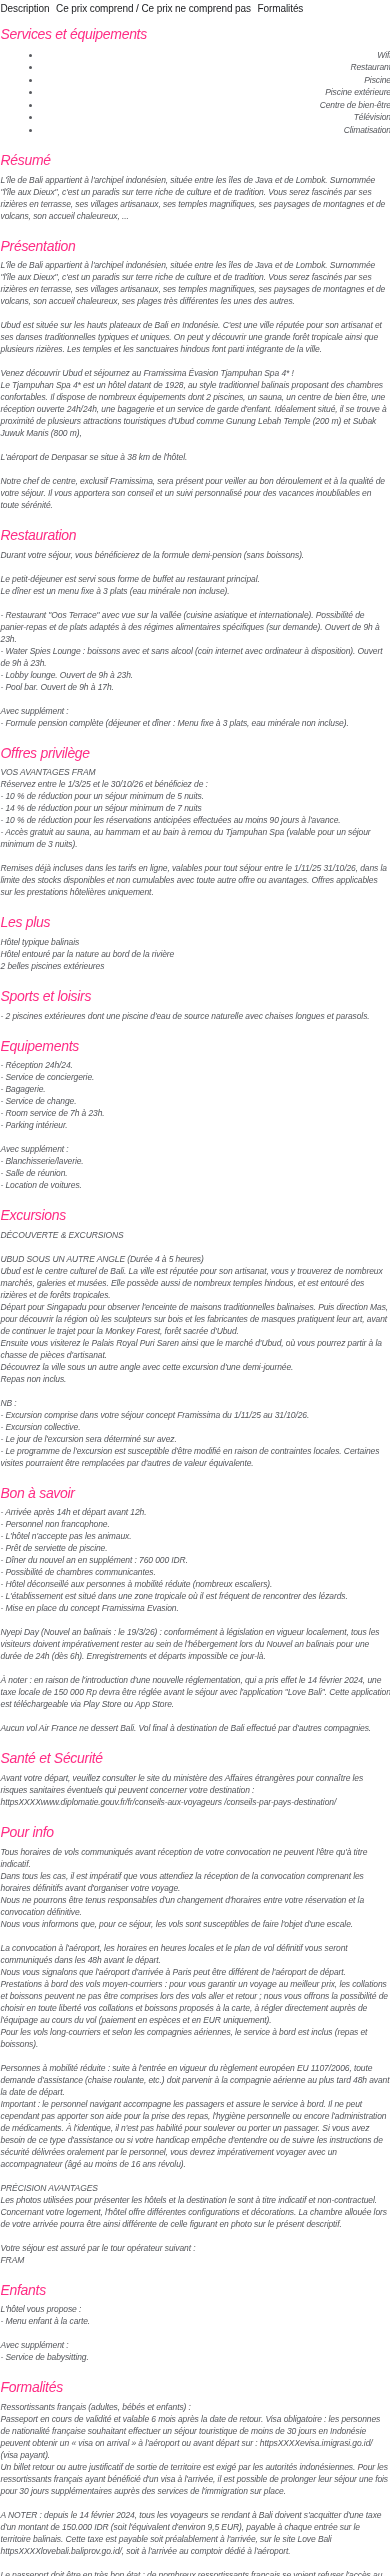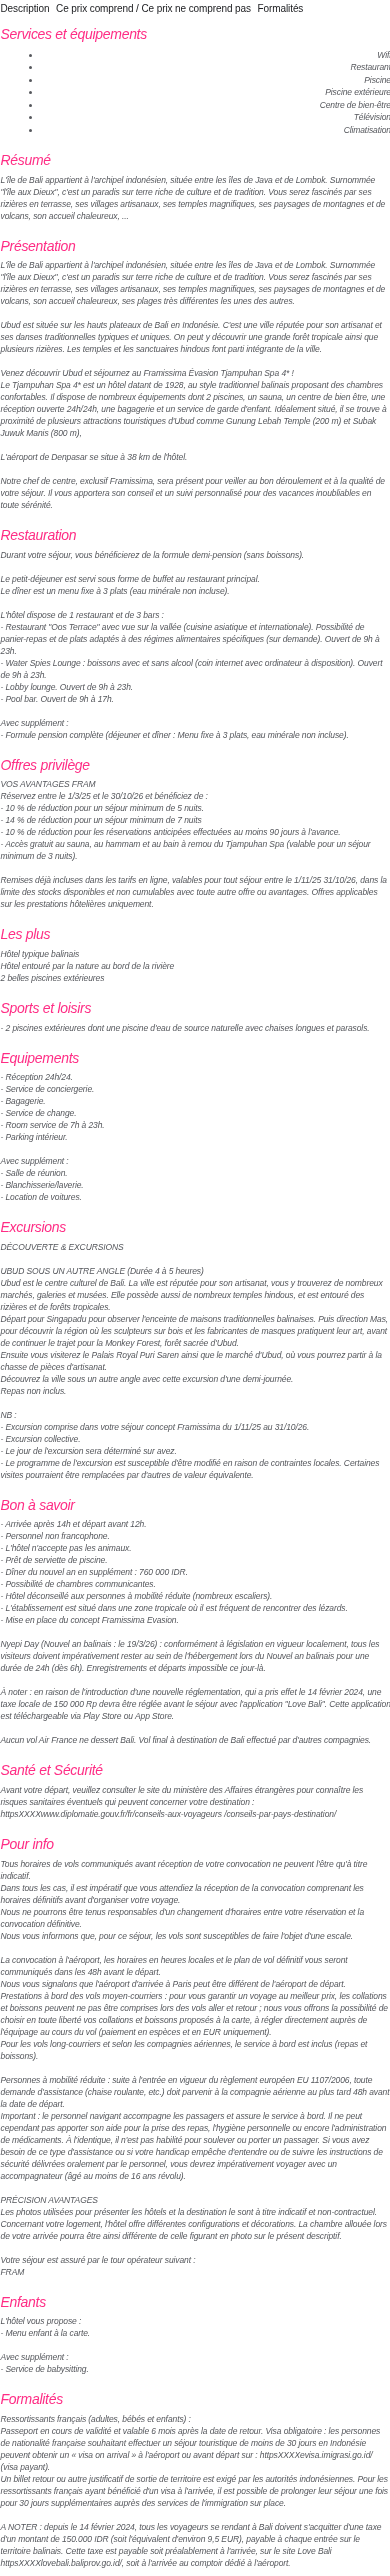--- a/index.html
+++ b/index.html
@@ -79,21 +79,20 @@
       <div class="gap"></div>
       <p>Notre chef de centre, exclusif Framissima, sera présent pour veiller au bon déroulement et à la qualité de votre séjour. Il vous apportera son conseil et un suivi personnalisé pour des vacances inoubliables en toute sérénité.</p>
     </section>
     <section>
       <h2 class="hd">Restauration</h2>
       <p>Durant votre séjour, vous bénéficierez de la formule demi-pension (sans boissons).</p>
       <div class="gap"></div>
       <p>Le petit-déjeuner est servi sous forme de buffet au restaurant principal.</p>
       <p>Le dîner est un menu fixe à 3 plats (eau minérale non incluse).</p>
       <div class="gap"></div>
-      <p>L'hôtel dispose de 1 restaurant et de 3 bars :</p>
       <p>- Restaurant "Oos Terrace" avec vue sur la vallée (cuisine asiatique et internationale). Possibilité de panier-repas et de plats adaptés à des régimes alimentaires spécifiques (sur demande). Ouvert de 9h à 23h.</p>
       <p>- Water Spies Lounge : boissons avec et sans alcool (coin internet avec ordinateur à disposition). Ouvert de 9h à 23h.</p>
       <p>- Lobby lounge. Ouvert de 9h à 23h.</p>
       <p>- Pool bar. Ouvert de 9h à 17h.</p>
       <div class="gap"></div>
       <p>Avec supplément :</p>
       <p>- Formule pension complète (déjeuner et dîner : Menu fixe à 3 plats, eau minérale non incluse).</p>
     </section>
     <section>
       <h2 class="hd">Offres privilège</h2>
@@ -119,22 +118,22 @@
     <section>
       <h2 class="hd">Equipements</h2>
       <p>- Réception 24h/24.</p>
       <p>- Service de conciergerie.</p>
       <p>- Bagagerie.</p>
       <p>- Service de change.</p>
       <p>- Room service de 7h à 23h.</p>
       <p>- Parking intérieur.</p>
       <div class="gap"></div>
       <p>Avec supplément :</p>
+      <p>- Blanchisserie/laverie.</p>
       <p>- Salle de réunion.</p>
-      <p>- Blanchisserie/laverie.</p>
       <p>- Location de voitures.</p>
     </section>
     <section>
       <h2 class="hd">Excursions</h2>
       <p>DÉCOUVERTE &amp; EXCURSIONS</p>
       <div class="gap"></div>
       <p>UBUD SOUS UN AUTRE ANGLE (Durée 4 à 5 heures)</p>
       <p>Ubud est le centre culturel de Bali. La ville est réputée pour son artisanat, vous y trouverez de nombreux marchés, galeries et musées. Elle possède aussi de nombreux temples hindous, et est entouré des rizières et de forêts tropicales.</p>
       <p>Départ pour Singapadu pour observer l'enceinte de maisons traditionnelles balinaises. Puis direction Mas, pour découvrir la région où les sculpteurs sur bois et les fabricantes de masques pratiquent leur art, avant de continuer le trajet pour la Monkey Forest, forêt sacrée d'Ubud.</p>
       <p>Ensuite vous visiterez le Palais Royal Puri Saren ainsi que le marché d'Ubud, où vous pourrez partir à la chasse de pièces d'artisanat.</p>

